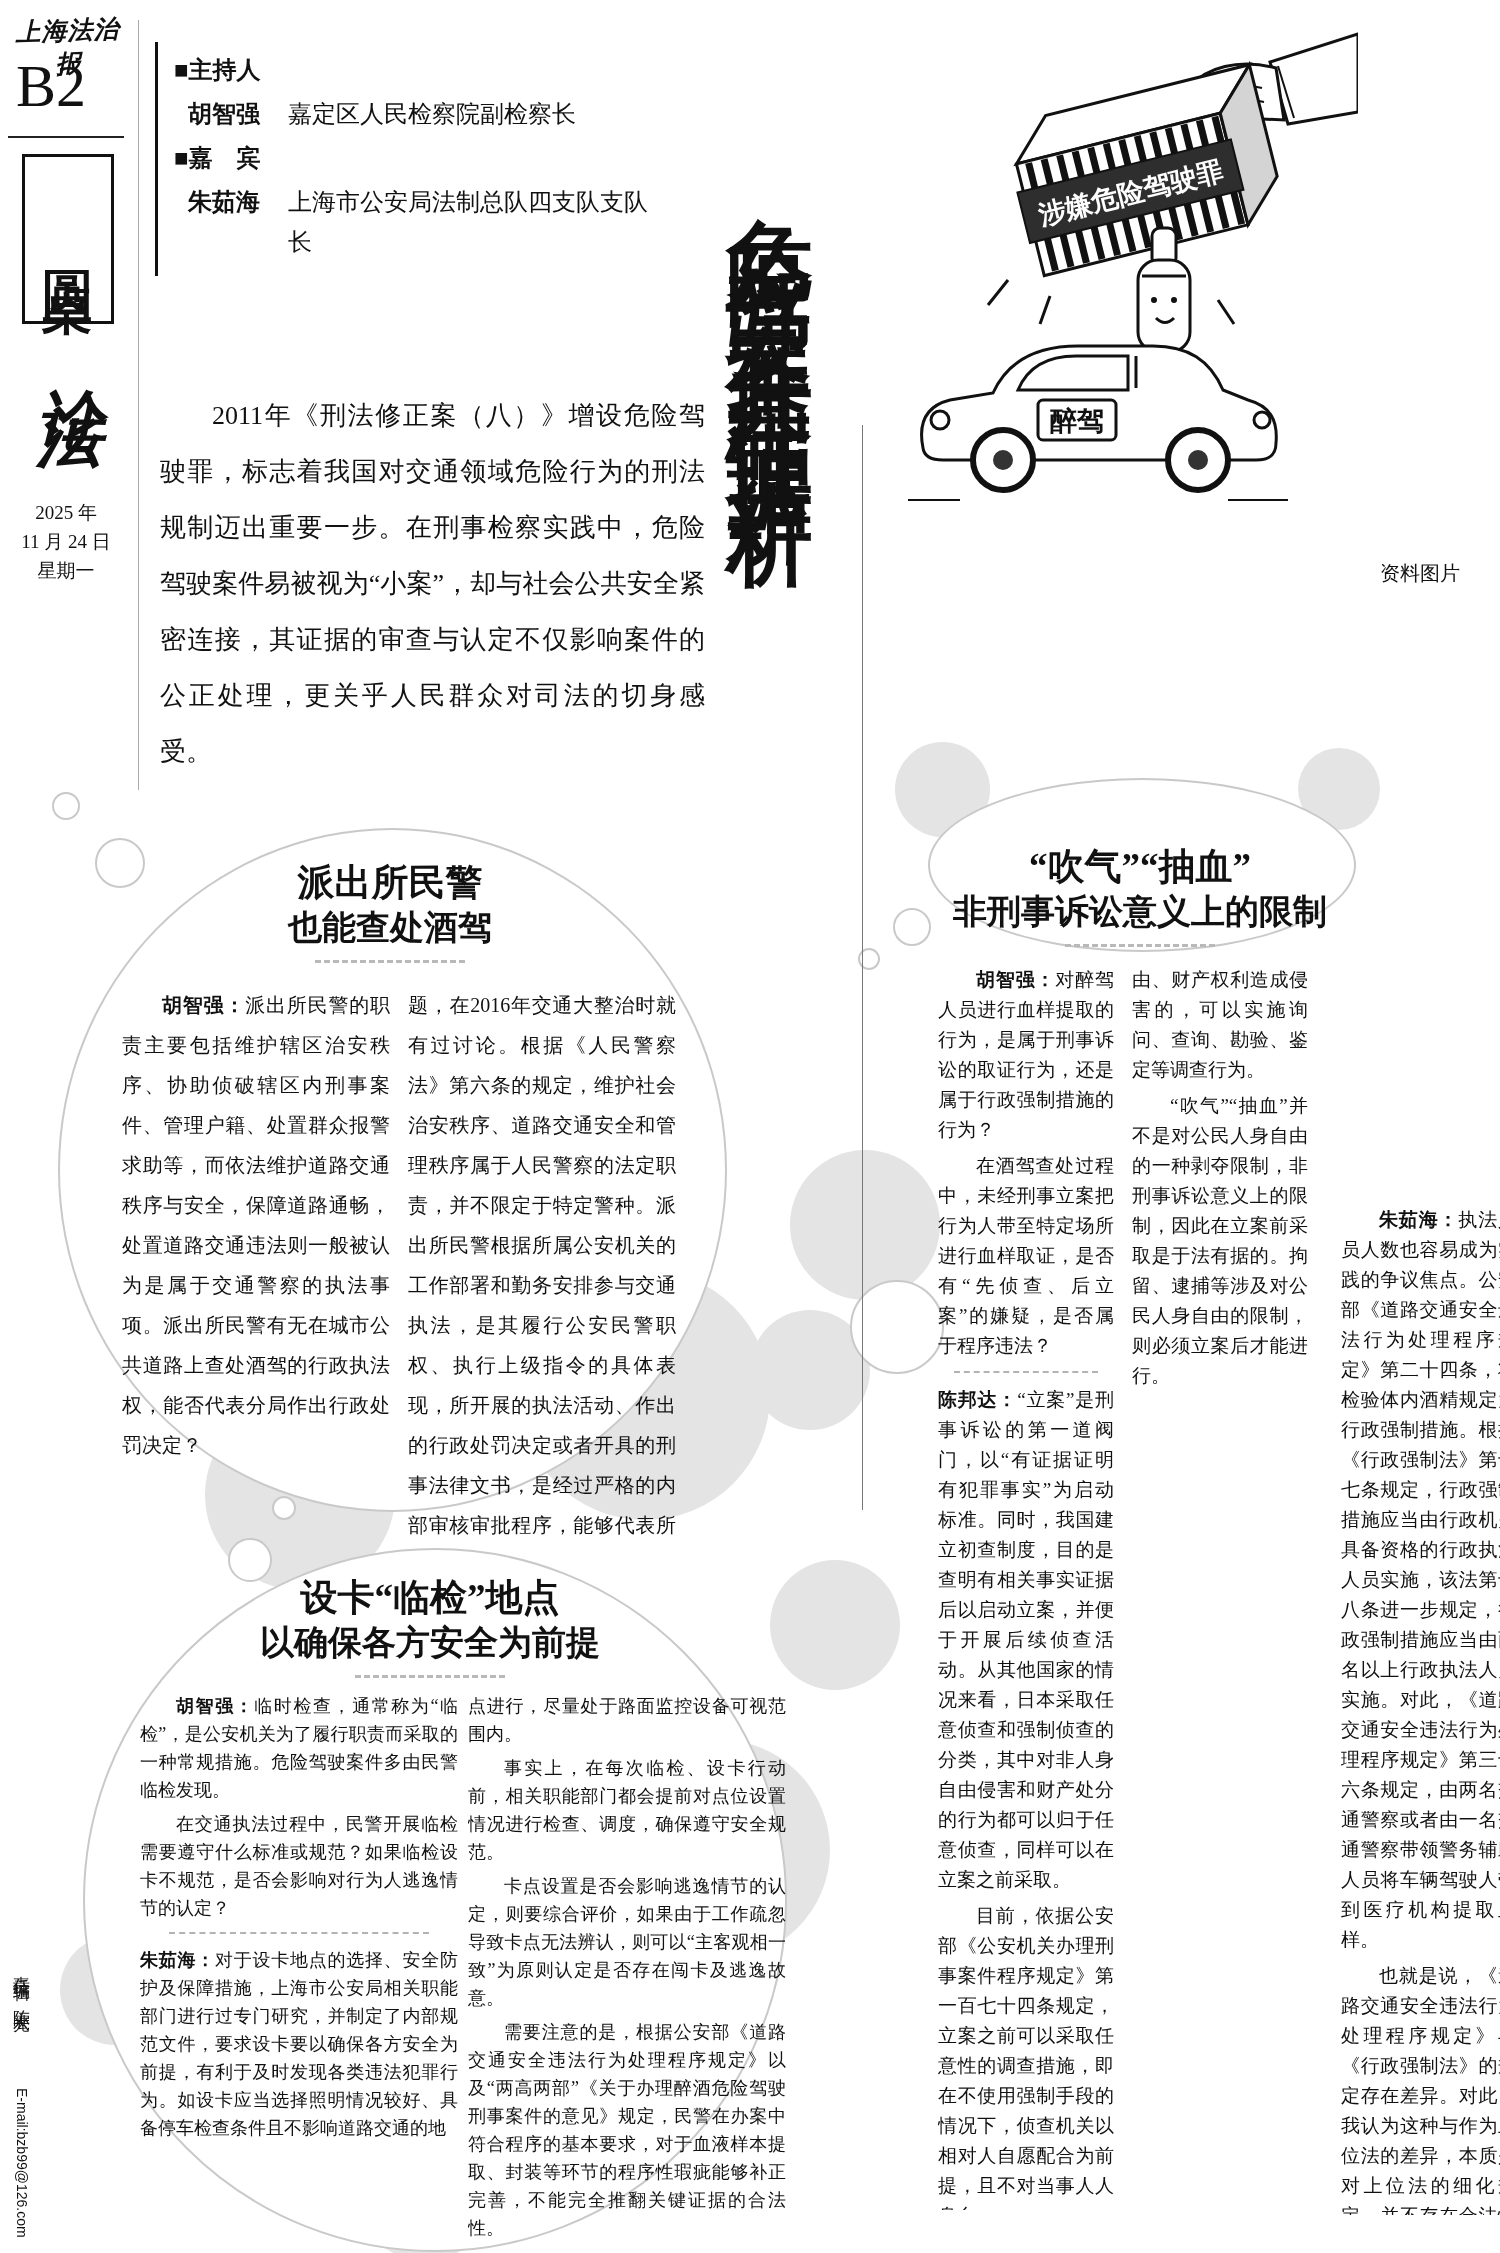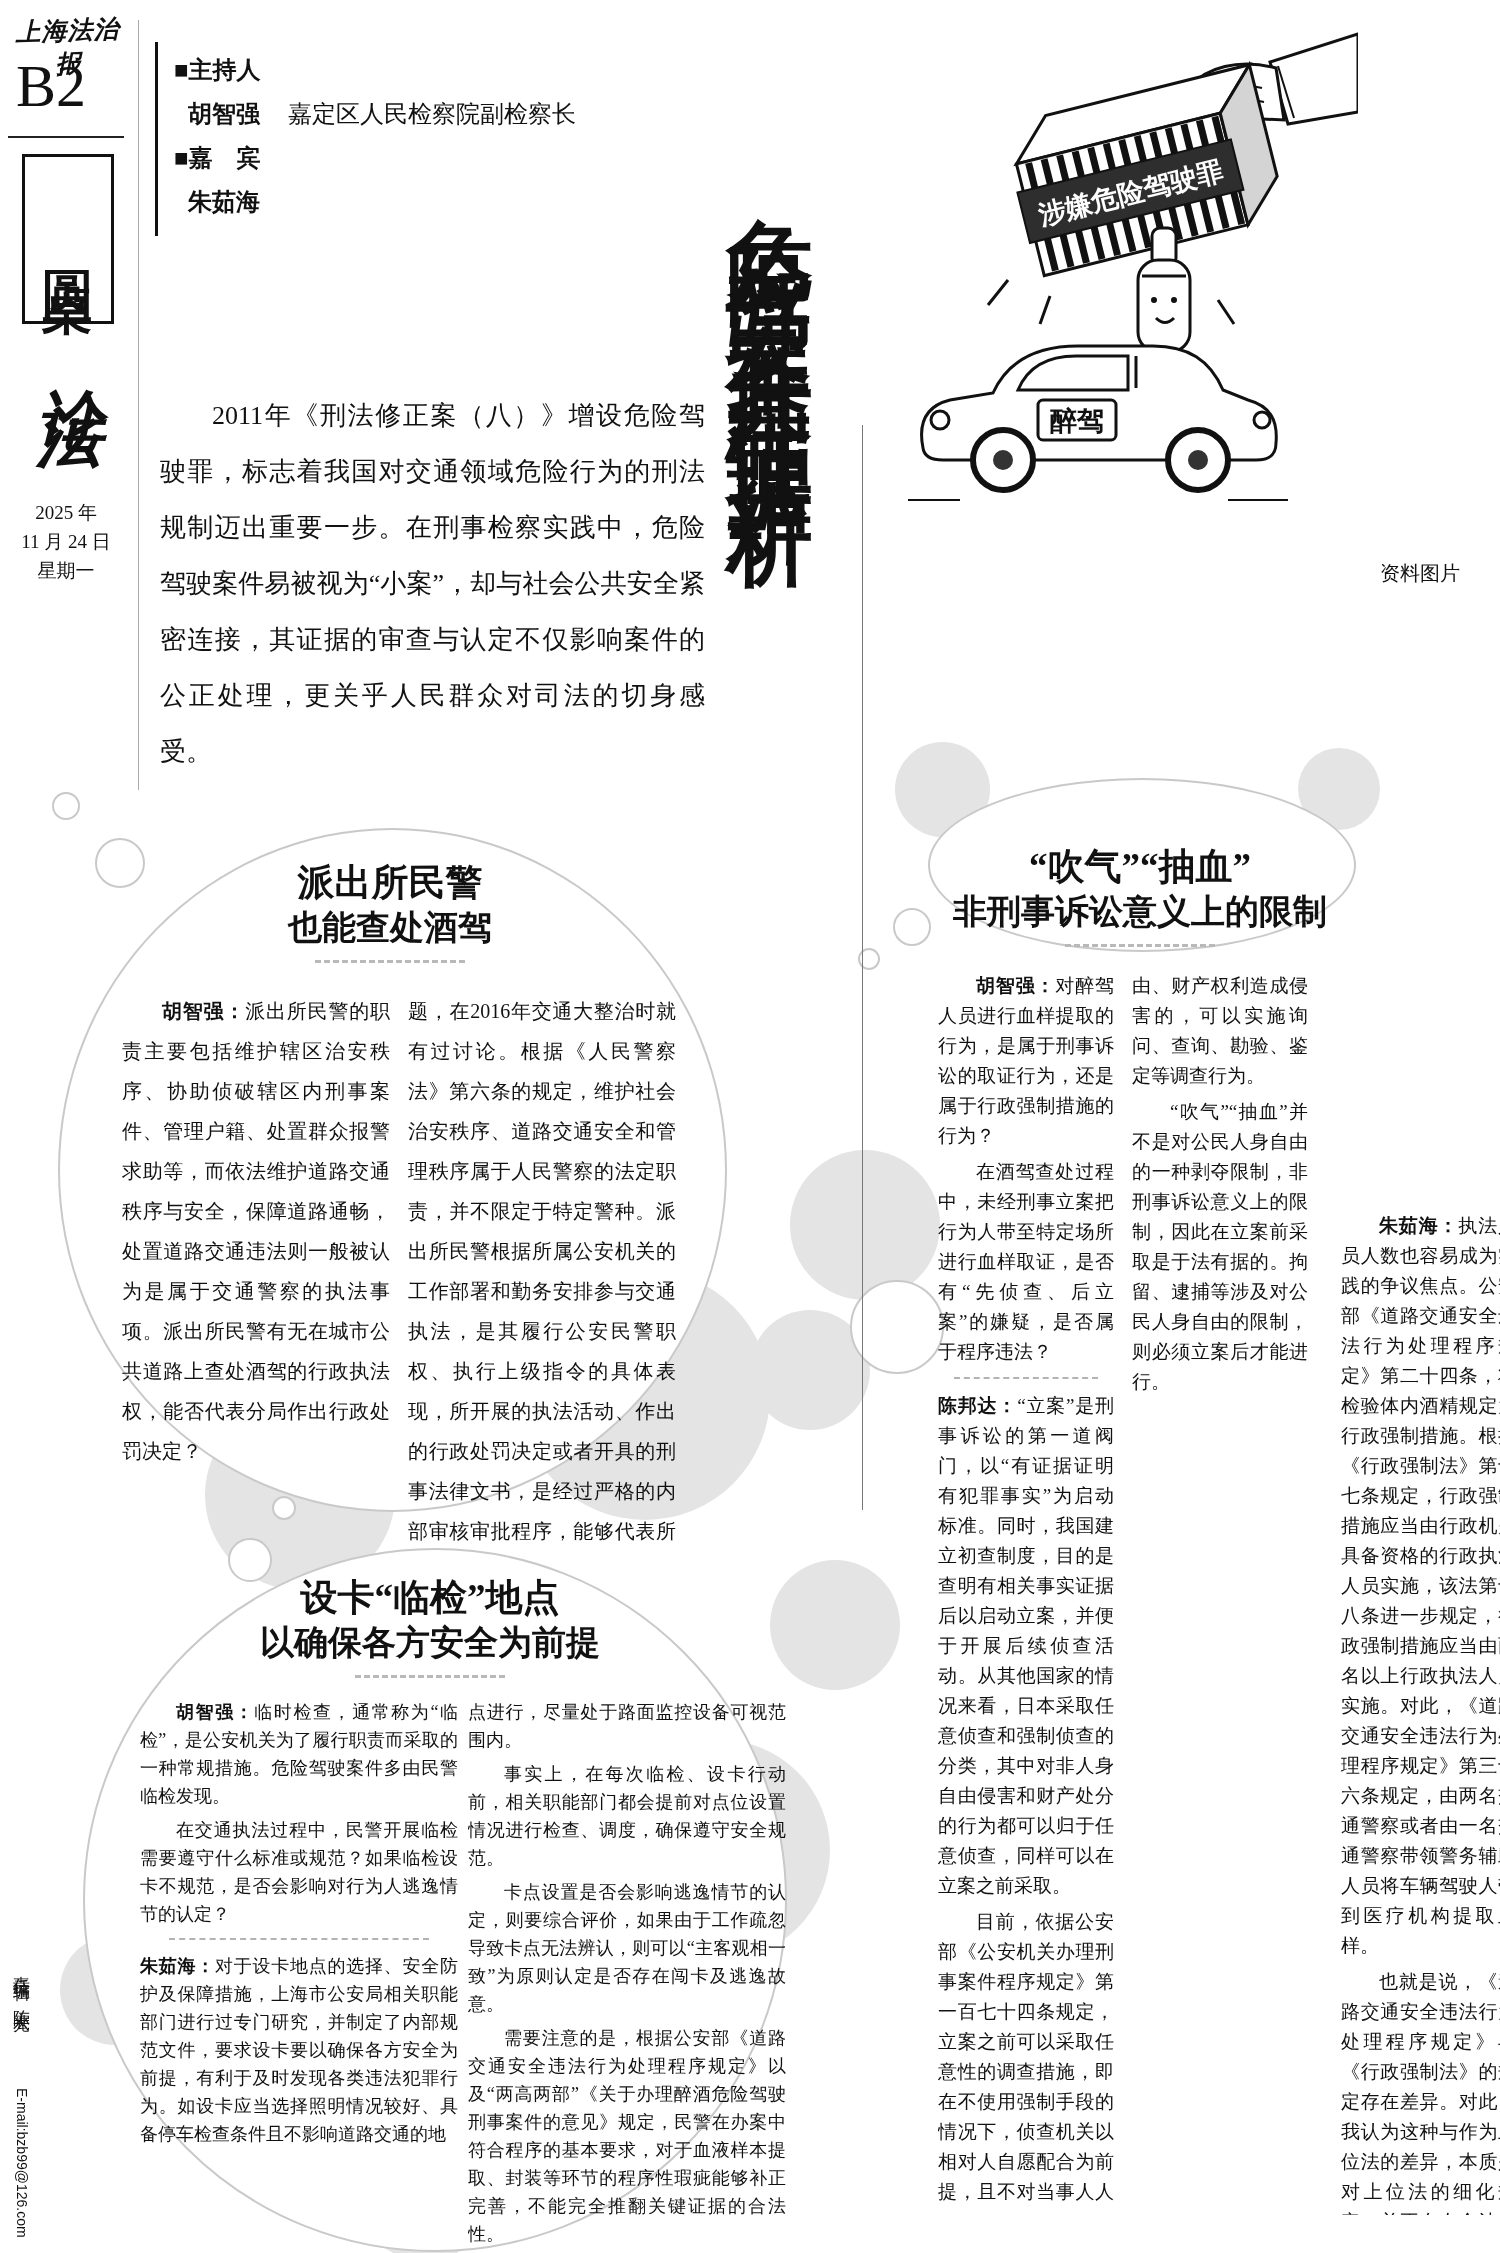--- a/index.html
+++ b/index.html
@@ -48,21 +48,21 @@
   .illus{left:888px;top:28px;width:470px;height:530px;z-index:2;}
   .illus-caption{left:1330px;top:560px;width:130px;font-size:20px;text-align:right;z-index:3;}
 
   
   .sec-title{text-align:center;font-weight:900;z-index:3;}
   .sec-title .t1{font-size:37px;line-height:46px;}
   .sec-title .t2{font-size:34px;line-height:44px;}
   .sec-title-dash{border-top:3px dashed #b9b9b9;width:150px;margin:10px auto 0;height:0;}
 
   .col{position:absolute;z-index:3;text-align:justify;overflow:hidden;}
-  .para{margin:6px 0 6px 0;text-indent:2em;}
+  .para{margin:0 0 6px 0;text-indent:2em;}
   .para.cont{text-indent:0;}
   .para b{font-family:"Liberation Sans",sans-serif;}
   .para.has-speaker:not(:first-child)::before{content:'';display:block;border-top:2px dashed #b3b3b3;
       width:82%;margin:10px auto 12px;}
 
   .left-title{left:190px;top:860px;width:400px;}
   .col-left{width:268px;font-size:20px;line-height:40px;}
   .c-l1{left:122px;top:985px;height:560px;}
   .c-l2{left:408px;top:985px;height:560px;}
 
@@ -120,20 +120,21 @@
 
 <div class="abs panel">
   <div class="panel-label">■主持人</div>
   <div class="person">
     <span class="person-name">胡智强</span>
     <span class="person-title">嘉定区人民检察院副检察长</span>
   </div>
   <div class="panel-label">■嘉　宾</div>
   <div class="person">
     <span class="person-name">朱茹海</span>
+    <span class="person-title">上海市公安局法制总队四支队支队长</span>
   </div>
 </div>
 
 <div class="abs intro">2011年《刑法修正案（八）》增设危险驾驶罪，标志着我国对交通领域危险行为的刑法规制迈出重要一步。在刑事检察实践中，危险驾驶案件易被视为“小案”，却与社会公共安全紧密连接，其证据的审查与认定不仅影响案件的公正处理，更关乎人民群众对司法的切身感受。</div>
 
 <div class="abs main-title">危险驾驶案件基础证据辨析</div>
 <div class="abs v-divider"></div>
 
 <div class="abs illus">
   <svg width="470" height="530" viewBox="0 0 470 530">

